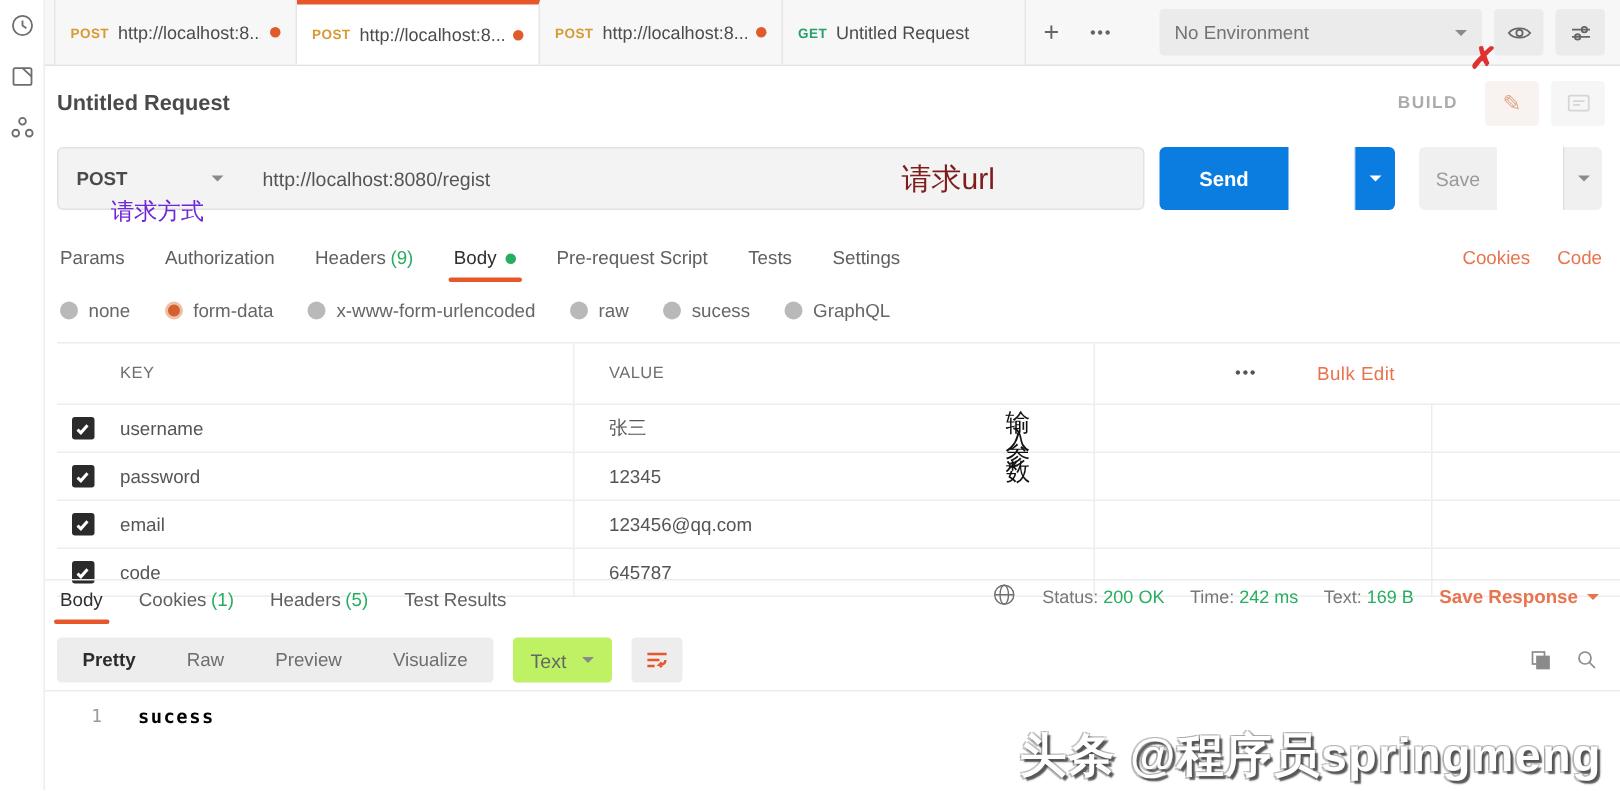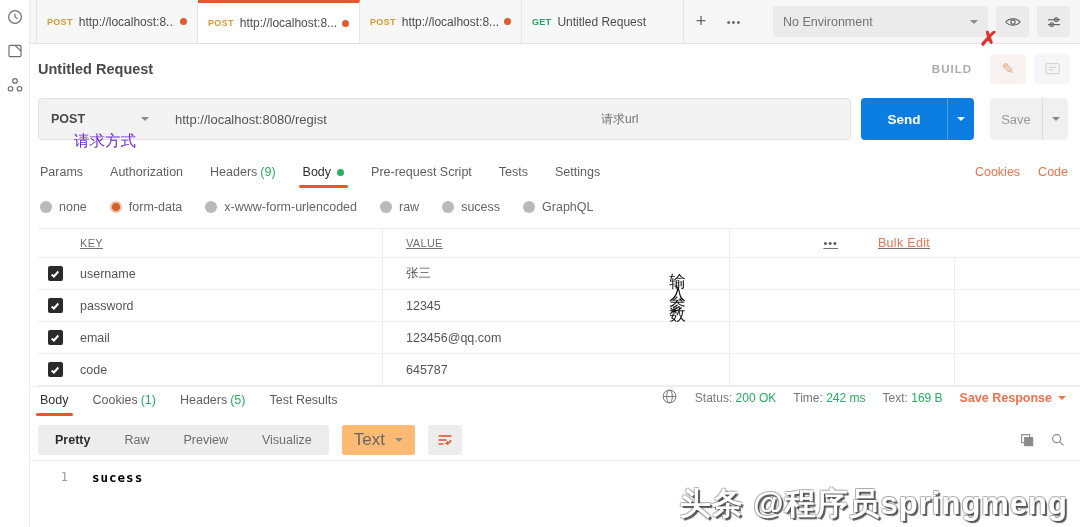--- a/index.html
+++ b/index.html
@@ -38,22 +38,22 @@
   .build-label{font-size:11.5px;font-weight:700;letter-spacing:1px;color:#ababab;margin-right:10px;}
   .mini-btn{width:36px;height:30px;border-radius:3px;display:flex;align-items:center;justify-content:center;cursor:pointer;}
   .pencil-btn{background:#f8f3f0;color:#dfa482;font-size:15px;}
   .comment-btn{background:#f6f6f6;}
   .comment-btn svg{stroke:#d5d5d5;fill:none;stroke-width:1.4;}
   
   .url-row{position:absolute;left:38px;top:98px;right:12px;height:42px;display:flex;align-items:stretch;}
   .url-box{flex:1;display:flex;background:#f3f3f3;border:1px solid #e2e2e2;border-radius:4px;position:relative;margin-right:10px;}
   .method-select{width:122px;display:flex;align-items:center;justify-content:space-between;padding:0 12px;font-size:12.5px;font-weight:600;color:#4a4a4a;cursor:pointer;}
   .url-input{flex:1;display:flex;align-items:center;font-size:13px;color:#555;padding-left:14px;}
-  .url-anno{position:absolute;left:562px;top:0;bottom:0;display:flex;align-items:center;font-size:12px;color:#737373;font-weight:500;}
-  .send-group,.save-group{display:flex;align-items:stretch;}
+  .url-anno{position:absolute;left:562px;top:0;bottom:0;display:flex;align-items:center;font-size:20px;color:#7f1d1d;font-weight:500;}
+  .send-group,.save-group{display:flex;align-items:stretch;gap:44px;}
   .send-main{width:86px;background:#0b7ce0;color:#fff;font-weight:700;font-size:13.5px;display:flex;align-items:center;justify-content:center;border-radius:4px 0 0 4px;cursor:pointer;}
   .send-caret{width:27px;background:#0b7ce0;border-left:1px solid rgba(255,255,255,.28);border-radius:0 4px 4px 0;display:flex;align-items:center;justify-content:center;cursor:pointer;}
   .send-caret .caret{border-top-color:#fff;}
   .save-group{margin-left:16px;}
   .save-main{width:52px;background:#f0f0f0;color:#9a9a9a;font-size:13px;display:flex;align-items:center;justify-content:center;border-radius:4px 0 0 4px;cursor:pointer;}
   .save-caret{width:26px;background:#f0f0f0;border-left:1px solid #dcdcdc;border-radius:0 4px 4px 0;display:flex;align-items:center;justify-content:center;cursor:pointer;}
   .method-anno{position:absolute;left:74px;top:131px;font-size:15.5px;color:#6d28d9;font-weight:500;}
   
   .req-tabs{position:absolute;left:30px;top:157px;right:0;height:31px;display:flex;align-items:flex-end;padding:0 12px 0 10px;}
   .rtabs{display:flex;gap:27px;}
@@ -65,21 +65,21 @@
   .cookies-code{margin-left:auto;display:flex;gap:18px;font-size:12.5px;color:#e8734d;padding-bottom:9px;}
   .cookies-code span{cursor:pointer;}
   
   .body-modes{position:absolute;left:40px;top:193px;height:28px;display:flex;align-items:center;gap:23px;font-size:12.5px;color:#666;}
   .radio{display:flex;align-items:center;gap:7px;cursor:pointer;}
   .rb{width:12px;height:12px;border-radius:50%;background:#b9b9b9;}
   .radio.checked .rb{width:12px;height:12px;background:#d4602f;border:2px solid #eec0a8;}
   
   .param-table{position:absolute;left:38px;top:228px;right:0;}
   .t-row{display:grid;grid-template-columns:34px 310px 347px 225px 1fr;align-items:stretch;height:32px;border-bottom:1px solid #ededed;font-size:12.5px;color:#555;}
-  .t-row.t-head{height:30px;border-top:1px solid #ededed;color:#6e6e6e;font-size:11px;letter-spacing:.3px;text-decoration:underline;}
+  .t-row.t-head{height:42px;border-top:1px solid #ededed;color:#6e6e6e;font-size:11px;letter-spacing:.3px;}
   .cell{display:flex;align-items:center;}
   .c-check{justify-content:center;}
   .c-key{padding-left:8px;}
   .c-value,.c-desc{border-left:1px solid #ededed;padding-left:23px;}
   .c-actions{border-left:1px solid #ededed;justify-content:flex-end;gap:16px;padding-right:24px;}
   .dots{color:#555;letter-spacing:1px;font-size:11px;cursor:pointer;}
   .bulk-edit{color:#e8734d;font-size:12.5px;cursor:pointer;margin-left:24px;}
   .checkbox{width:15px;height:15px;background:#2b2b2b;border-radius:2px;display:flex;align-items:center;justify-content:center;cursor:pointer;}
   .checkbox svg{stroke:#fff;fill:none;stroke-width:2.4;}
   .v-anno{position:absolute;left:667px;top:260px;writing-mode:vertical-rl;text-orientation:upright;letter-spacing:11px;font-size:16.5px;color:#111;font-weight:500;}
@@ -89,21 +89,21 @@
   .resp-meta{margin-left:auto;display:flex;align-items:center;gap:17px;font-size:12px;color:#777;padding-bottom:8px;}
   .meta-green{color:#27ae60;}
   .save-resp{color:#e8734d;font-weight:700;font-size:12.5px;display:flex;align-items:center;gap:6px;cursor:pointer;}
   .save-resp .caret{border-top-color:#e8734d;}
   .globe-icon svg{stroke:#6e6e6e;fill:none;stroke-width:1.3;}
   
   .resp-toolbar{position:absolute;left:38px;top:424px;right:14px;height:32px;display:flex;align-items:center;}
   .segmented{display:flex;background:#ededed;border-radius:3px;height:30px;}
   .seg{padding:0 17px;display:flex;align-items:center;font-size:12.5px;color:#6e6e6e;cursor:pointer;}
   .seg.active{color:#2c2c2c;font-weight:700;}
-  .text-select{margin-left:13px;height:30px;background:#fdba74;border-radius:3px;display:flex;align-items:center;gap:10px;padding:0 12px;font-size:17px;color:#666;cursor:pointer;}
+  .text-select{margin-left:13px;height:30px;background:#bef264;border-radius:3px;display:flex;align-items:center;gap:10px;padding:0 12px;font-size:13px;color:#666;cursor:pointer;}
   .wrap-btn{margin-left:13px;width:34px;height:30px;background:#ededed;border-radius:3px;display:flex;align-items:center;justify-content:center;cursor:pointer;}
   .wrap-btn svg{stroke:#e4582c;fill:none;stroke-width:2;}
   .toolbar-right{margin-left:auto;display:flex;align-items:center;gap:15px;}
   .tool-icon{cursor:pointer;display:flex;}
   .tool-icon svg{stroke:#8a8a8a;fill:none;stroke-width:1.7;}
   
   .editor{position:absolute;left:30px;top:460px;right:0;bottom:0;border-top:1px solid #ececec;font-family:"DejaVu Sans Mono", monospace;background:#fff;}
   .code-line{display:flex;padding-top:9px;}
   .ln{width:50px;text-align:right;padding-right:12px;color:#9a9a9a;font-size:12px;}
   .code{font-size:12.5px;color:#000000;padding-left:12px;letter-spacing:1px;font-weight:bold;}

